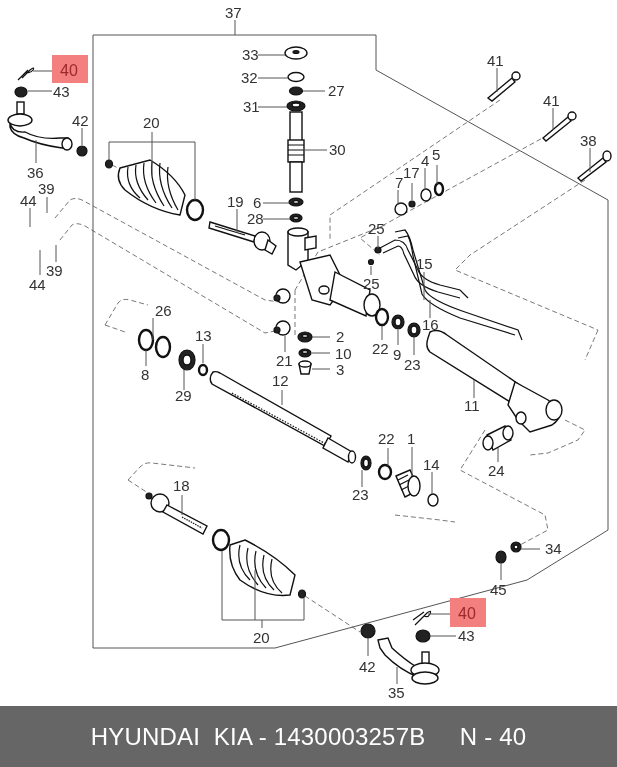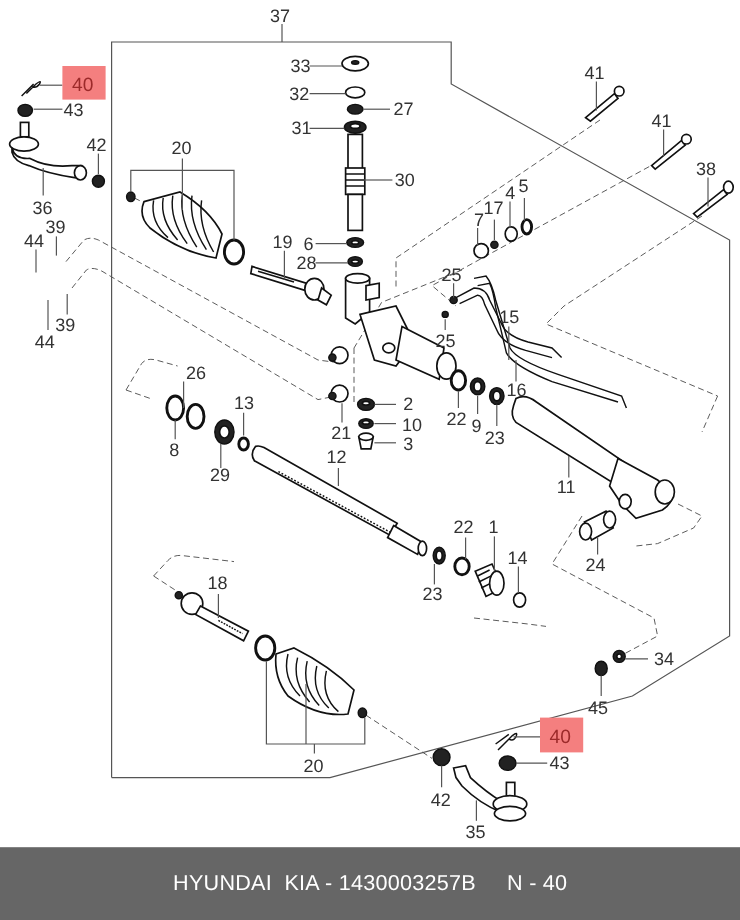--- a/index.html
+++ b/index.html
@@ -9,21 +9,21 @@
   .hl-lbl { font-family:"Liberation Sans", sans-serif; font-size:16px; fill:#9c2a2a; }
   .frame { fill:none; stroke:#555; stroke-width:1; }
   .dash { fill:none; stroke:#555; stroke-width:0.8; stroke-dasharray:5 3; }
   .lead { fill:none; stroke:#555; stroke-width:1; }
   .part { fill:#fff; stroke:#111; stroke-width:1.4; }
   .part-dark { fill:#222; stroke:#111; stroke-width:1.2; }
   .part-thin { fill:none; stroke:#111; stroke-width:1.2; }
   .ring { fill:none; stroke:#111; stroke-width:2.4; }
   .hl-box { fill:#f47f7f; }
   #footer { position:absolute; left:0; top:706px; width:617px; height:61px; background:#666666; display:flex; align-items:center; justify-content:center; }
-  #footer span { color:#ffffff; font-family:"Liberation Sans", sans-serif; font-size:18px; letter-spacing:0.2px; white-space:pre; }
+  #footer span { color:#ffffff; font-family:"Liberation Sans", sans-serif; font-size:24px; letter-spacing:0.2px; white-space:pre; }
 </style>
 </head>
 <body>
 
 <svg id="diagram" viewBox="0 0 617 705" xmlns="http://www.w3.org/2000/svg">
 
   <g>
     <polyline class="frame" points="93,648 93,35 376,35 376,70 608,200 608,530 527,580 275,648 93,648"></polyline>
     <line class="frame" x1="235" y1="20" x2="235" y2="35"></line>
   </g>

